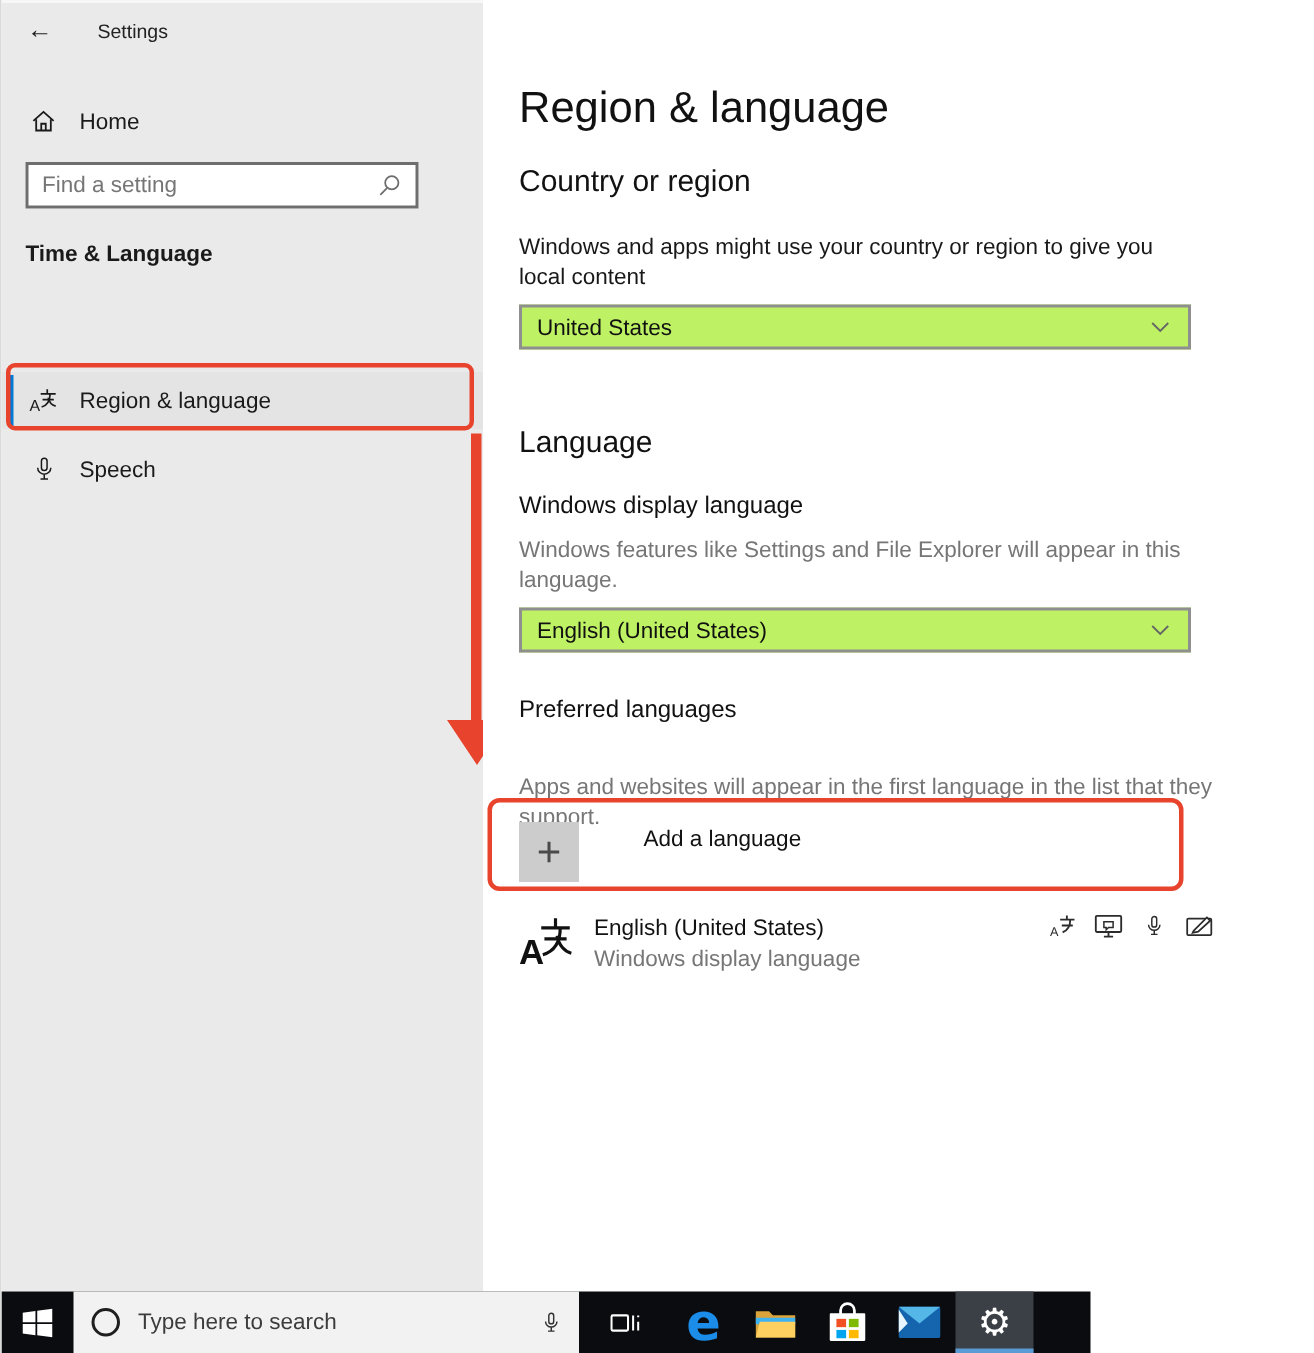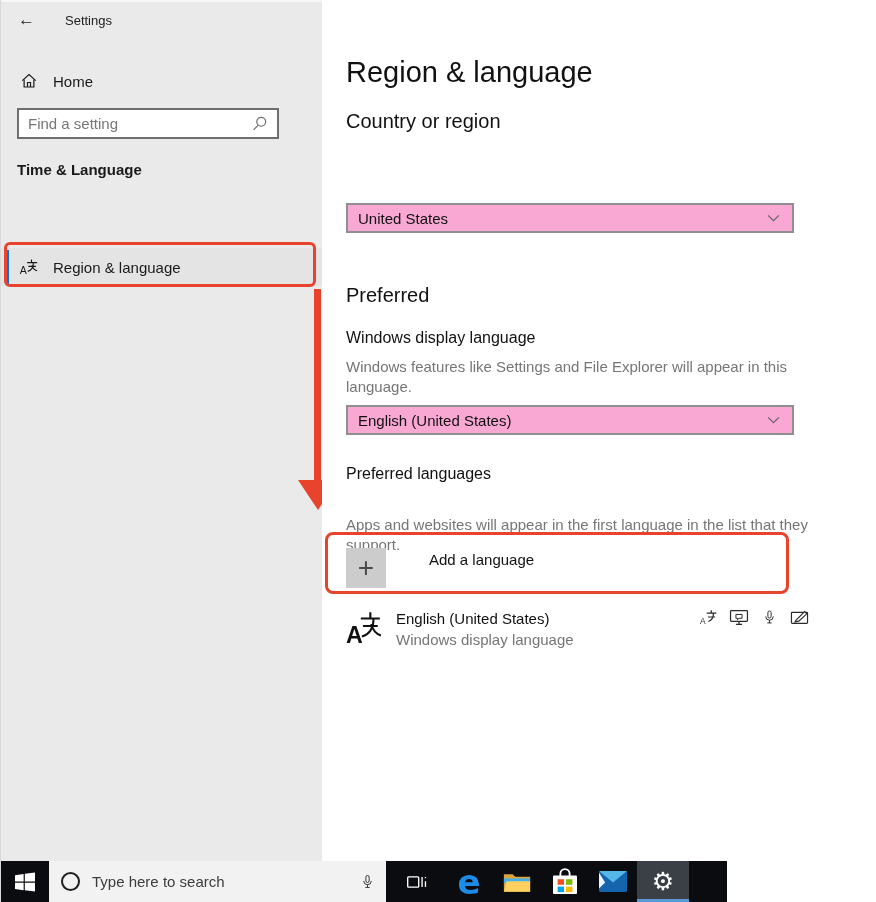--- a/index.html
+++ b/index.html
@@ -33,21 +33,21 @@
   .anno-line { position:absolute; left:313px; top:289px; width:7px; height:192px; background:#e8432d; pointer-events:none; }
   .anno-head { position:absolute; left:297px; top:480px; width:0; height:0; border-left:20px solid transparent; border-right:20px solid transparent; border-top:30px solid #e8432d; pointer-events:none; }
   
   .main { position:absolute; left:321px; top:0; width:555px; height:861px; background:#fff; }
   .h1 { position:absolute; left:24px; top:56px; font-size:29px; font-weight:300; color:#111; }
   .h2 { font-size:20px; font-weight:400; color:#111; position:absolute; left:24px; }
   .h3 { font-size:16px; font-weight:400; color:#111; position:absolute; left:24px; }
   .desc { position:absolute; left:24px; font-size:15px; line-height:20px; }
   .desc.dark { color:#191919; }
   .desc.gray { color:#767676; }
-  .dropdown { position:absolute; left:24px; width:448px; height:30px; border:2px solid #8f8f8f; background:#f9a8d4; display:flex; align-items:center; padding:0 12px 0 10px; font-size:15px; color:#111; cursor:pointer; justify-content:space-between; }
+  .dropdown { position:absolute; left:24px; width:448px; height:30px; border:2px solid #8f8f8f; background:#bef264; display:flex; align-items:center; padding:0 12px 0 10px; font-size:15px; color:#111; cursor:pointer; justify-content:space-between; }
   .dropdown .chev { color:#666; display:flex; }
   .plus-tile { position:absolute; left:24px; top:548px; width:40px; height:40px; background:#cccccc; display:flex; align-items:center; justify-content:center; font-size:28px; font-weight:300; color:#4a4a4a; cursor:pointer; }
   .add-label { position:absolute; left:74px; top:551px; font-size:15px; color:#111; cursor:pointer;margin-left:33px; }
   .lang-icon { position:absolute; left:24px; top:608px; width:36px; height:38px; color:#111; }
   .lang-title { position:absolute; left:74px; top:610px; font-size:15px; color:#111; }
   .lang-sub { position:absolute; left:74px; top:631px; font-size:15px; color:#767676; }
   .feat-row { position:absolute; left:377px; top:606px; display:flex; gap:10px; color:#2b2b2b; }
   .feat-row .fi { width:20px; height:22px; display:flex; align-items:center; justify-content:center; }
   
   .taskbar { position:absolute; left:0; top:861px; width:726px; height:41px; background:#0b0c0f; display:flex; align-items:stretch; }
@@ -107,42 +107,52 @@
     <div class="nav-row row-region">
       <span class="ic">
         <svg width="20" height="20" viewBox="0 0 32 32" fill="none" stroke="currentColor" stroke-width="1.8">
           <text x="1" y="27" font-size="17" stroke="none" fill="currentColor" font-family="Liberation Sans, sans-serif">A</text>
           <path d="M13 9h16M20 4v5M15 15h12M23 9c0 8-3 12-9 14M21 13c1 5 4 8 8 9"></path>
         </svg>
       </span>
       <span>Region &amp; language</span>
     </div>
 
+    <div class="nav-row row-speech">
+      <span class="ic">
+        <svg width="15" height="20" viewBox="0 0 24 28" fill="none" stroke="currentColor" stroke-width="1.6">
+          <rect x="9" y="2" width="6" height="13" rx="3"></rect>
+            <path d="M5 12a7 7 0 0 0 14 0M12 19v5M8 24h8"></path>
+        </svg>
+      </span>
+      <span>Speech</span>
+    </div>
 
     <div class="accent-bar"></div>
   </aside>
 
   <div class="anno anno-box1"></div>
   <div class="anno-line"></div>
   <div class="anno-head"></div>
 
   <main class="main">
     <h1 class="h1">Region &amp; language</h1>
 
     <h2 class="h2" style="top:110px">Country or region</h2>
+    <p class="desc dark" style="top:155px; width:450px">Windows and apps might use your country or region to give you local content</p>
     <div class="dropdown" style="top:203px">
       <span>United States</span>
       <span class="chev">
         <svg width="13" height="8" viewBox="0 0 14 9" fill="none" stroke="currentColor" stroke-width="1.4">
             <path d="M1 1.5 L7 7.5 L13 1.5"></path>
           </svg>
       </span>
     </div>
 
-    <h2 class="h2" style="top:284px">Preferred</h2>
+    <h2 class="h2" style="top:284px">Language</h2>
 
     <h3 class="h3" style="top:329px">Windows display language</h3>
     <p class="desc gray" style="top:357px; width:478px">Windows features like Settings and File Explorer will appear in this language.</p>
     <div class="dropdown" style="top:405px">
       <span>English (United States)</span>
       <span class="chev">
         <svg width="13" height="8" viewBox="0 0 14 9" fill="none" stroke="currentColor" stroke-width="1.4">
             <path d="M1 1.5 L7 7.5 L13 1.5"></path>
           </svg>
       </span>

